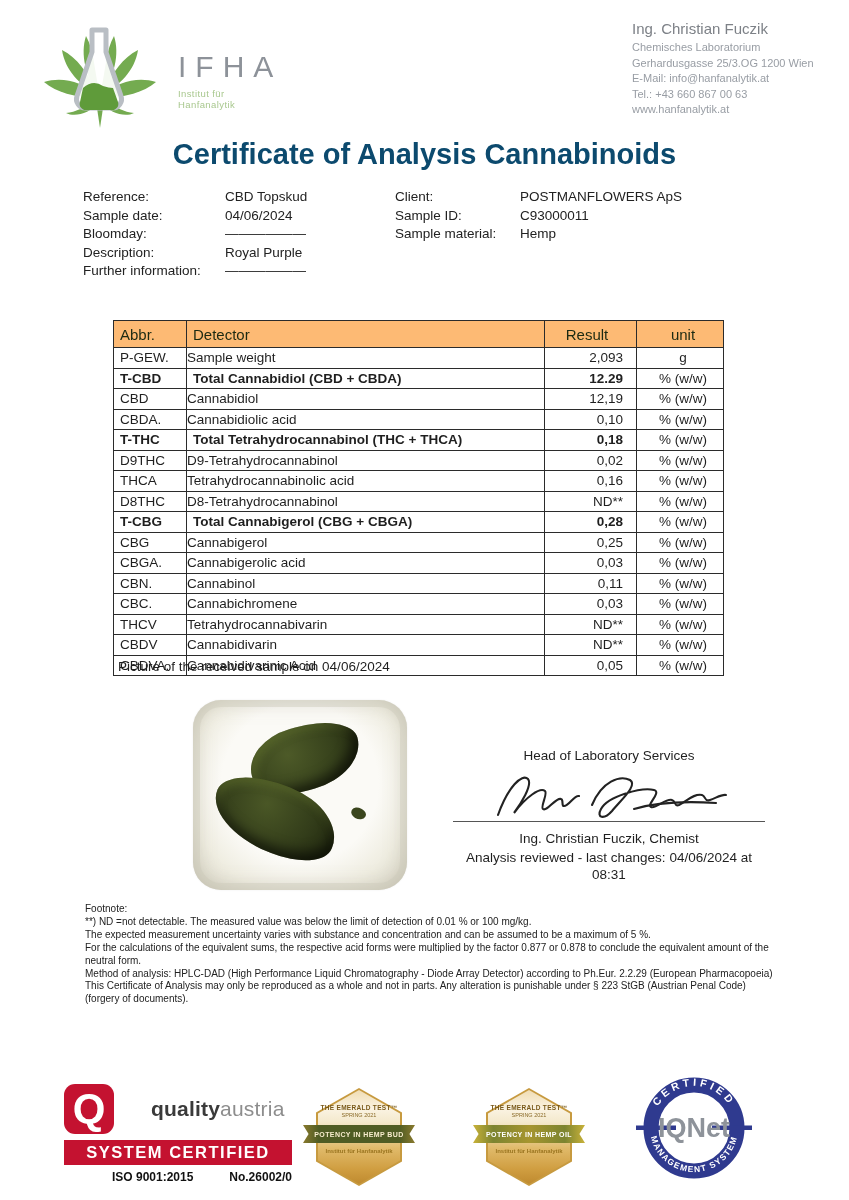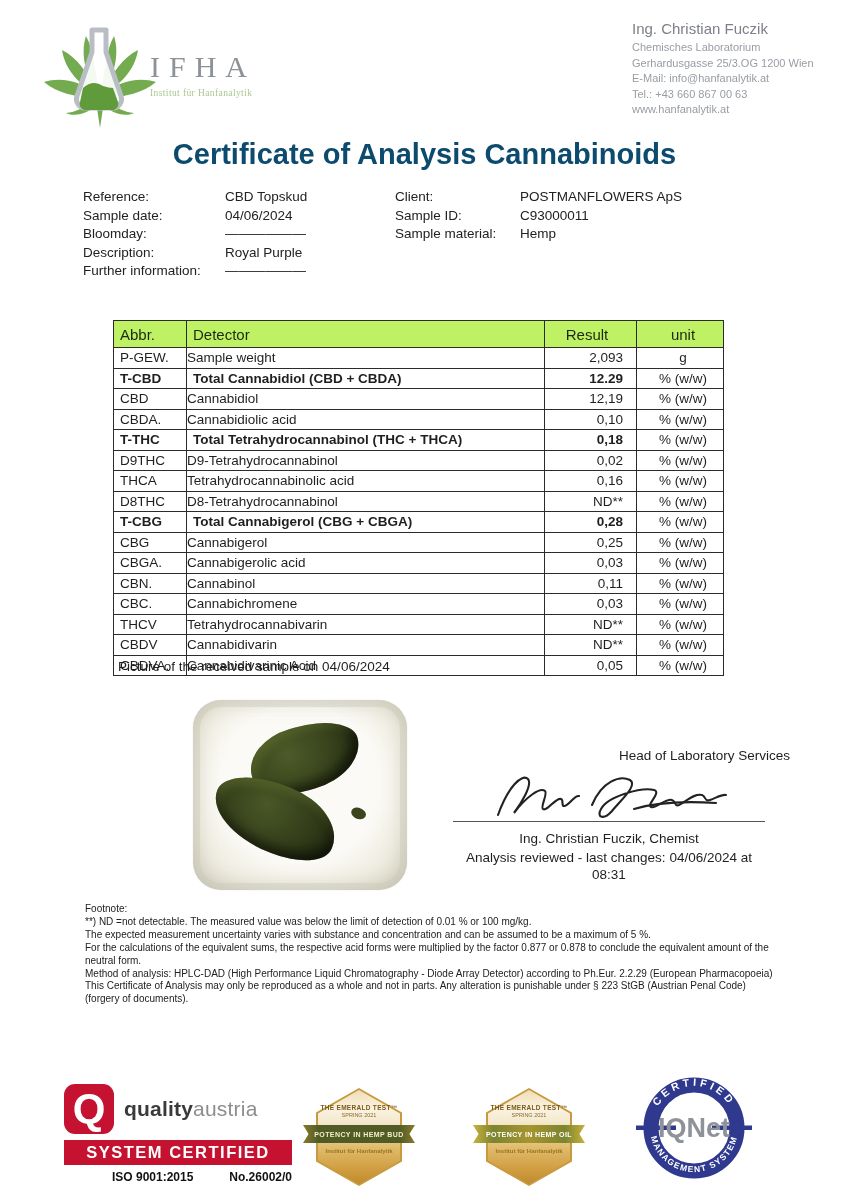--- a/index.html
+++ b/index.html
@@ -2,21 +2,21 @@
 <html><head>
 <meta charset="utf-8">
 <style>
   html,body{margin:0;padding:0;background:#e8e8e8;}
   .page{position:relative;width:849px;height:1200px;background:#ffffff;margin:0 auto;
         font-family:"Liberation Sans",sans-serif;color:#1f1f1f;overflow:hidden;}
 
   
   .logo-wrap{position:absolute;left:36px;top:20px;width:220px;height:110px;}
   .logo-svg{position:absolute;left:0;top:0;}
-  .logo-text{position:absolute;left:114px;top:30px;font-family:Liberation Serif, serif;}
+  .logo-text{position:absolute;left:142px;top:30px;}
   .logo-acronym{font-size:30px;letter-spacing:9px;color:#8d9299;font-weight:400;}
   .logo-subtitle{font-size:9.5px;color:#a9c88f;letter-spacing:.4px;margin-top:4px;}
 
   .contact{position:absolute;left:632px;top:20px;width:200px;}
   .contact-name{font-size:15px;color:#7d8187;margin-bottom:3px;}
   .contact-line{font-size:11px;color:#989da4;line-height:15.5px;}
 
   
   .doc-title{position:absolute;left:0;top:138px;width:100%;text-align:center;
              font-size:29px;font-weight:700;color:#0c4a6e;}
@@ -25,21 +25,21 @@
   .info-left{position:absolute;left:83px;top:188px;}
   .info-right{position:absolute;left:395px;top:188px;}
   .info-row{display:flex;line-height:18.5px;font-size:13.5px;color:#222;}
   .info-left .info-label{width:142px;}
   .info-right .info-label{width:125px;}
   .info-value{white-space:nowrap;}
 
   
   .results{position:absolute;left:113px;top:320px;border-collapse:collapse;}
   .results th,.results td{border:1px solid #2b2b2b;}
-  .results th{background:#bef264;color:#1c2a12;font-weight:400;font-size:15px;
+  .results th{background:#fdba74;color:#1c2a12;font-weight:400;font-size:15px;
               height:26px;text-align:left;padding:0 6px;}
   .results th.c-res,.results th.c-unit{text-align:center;}
   .results td{height:19.5px;font-size:13.5px;padding:0 6px;vertical-align:middle;line-height:1;}
   .results .c-abbr{width:60px;}
   .results .c-sub{width:345px;}
   .results .c-res{width:72px;text-align:right;padding-right:13px;}
   .results .c-unit{width:68px;text-align:center;padding-left:12px;}
   .results tr.bold-row .c-abbr,.results tr.bold-row .c-sub,.results tr.bold-row .c-res{font-weight:700;}
   .results td.indent{padding-left:0;}
 
@@ -54,37 +54,37 @@
          border-radius:46% 54% 52% 48% / 58% 44% 62% 38%;
          background:radial-gradient(circle at 36% 38%, #4d5a28, #37421c 55%, #252c12 90%);}
   .bud-2{left:18px;top:84px;width:128px;height:68px;transform:rotate(22deg);
          border-radius:52% 48% 44% 56% / 44% 60% 40% 58%;
          background:radial-gradient(circle at 40% 35%, #4a5726, #333d1a 55%, #222910 90%);}
   .crumb{position:absolute;left:158px;top:108px;width:15px;height:11px;transform:rotate(30deg);
          border-radius:50% 40% 55% 45%;background:#3a451d;}
 
   
   .sig-block{position:absolute;left:428px;top:748px;width:362px;text-align:center;}
-  .sig-role{font-size:13.5px;color:#1f1f1f;text-align:right;}
+  .sig-role{font-size:13.5px;color:#1f1f1f;}
   .sig-svg{display:block;margin:2px auto 0;}
   .sig-line{width:312px;margin:-6px auto 0;border-top:1.4px solid #555;}
   .sig-name{font-size:13.5px;margin-top:9px;}
   .sig-review{font-size:13.5px;margin-top:3px;line-height:17px;}
 
   
   .footnote{position:absolute;left:85px;top:903px;width:697px;font-size:10px;
             line-height:12.9px;color:#222;}
 
   
   .qa{position:absolute;left:64px;top:1084px;width:228px;}
   .qa-top{display:flex;align-items:center;}
   .qa-q{width:50px;height:50px;border-radius:11px;background:#c41230;color:#fff;
         font-size:42px;font-weight:700;display:flex;align-items:center;justify-content:center;line-height:1;}
   .qa-brand{margin-left:10px;font-size:21px;letter-spacing:.2px;}
-  .qa-brand .b{font-weight:700;color:#3a3a3a;}
+  .qa-brand .b{font-weight:700;color:#3a3a3a;margin-left:27px;}
   .qa-brand .l{font-weight:400;color:#8d8d8d;}
   .qa-banner{margin-top:6px;background:#c41230;color:#fff;font-weight:700;font-size:16.5px;
              letter-spacing:1.5px;text-align:center;height:25px;line-height:25px;}
   .qa-iso{display:flex;justify-content:space-between;font-size:12px;font-weight:700;color:#111;margin-top:5px;padding-left:48px;}
 
   .badge{position:absolute;width:112px;height:100px;}
   .badge-a{left:303px;top:1088px;}
   .badge-b{left:473px;top:1088px;}
   .hex-outer{position:absolute;left:13px;top:0;width:86px;height:98px;
              clip-path:polygon(50% 0%,100% 25%,100% 75%,50% 100%,0% 75%,0% 25%);

